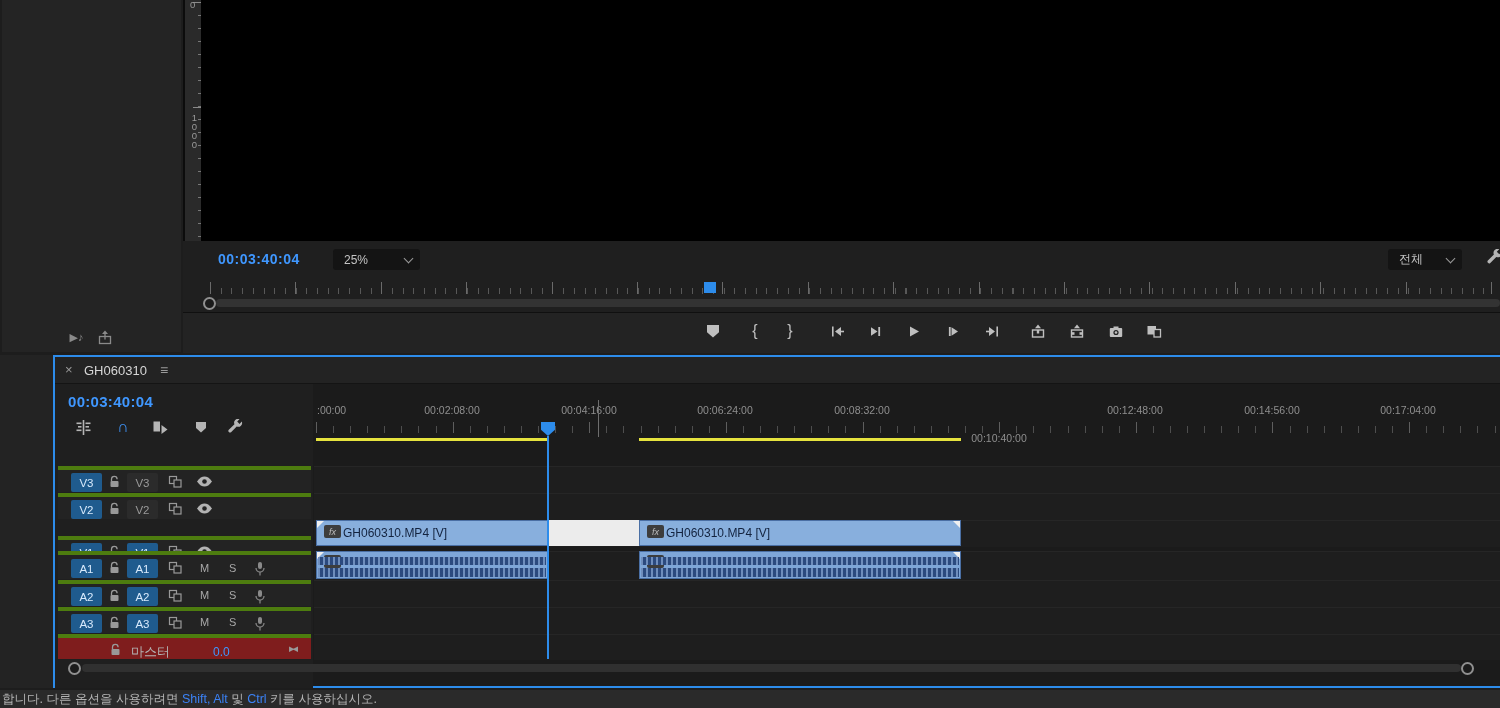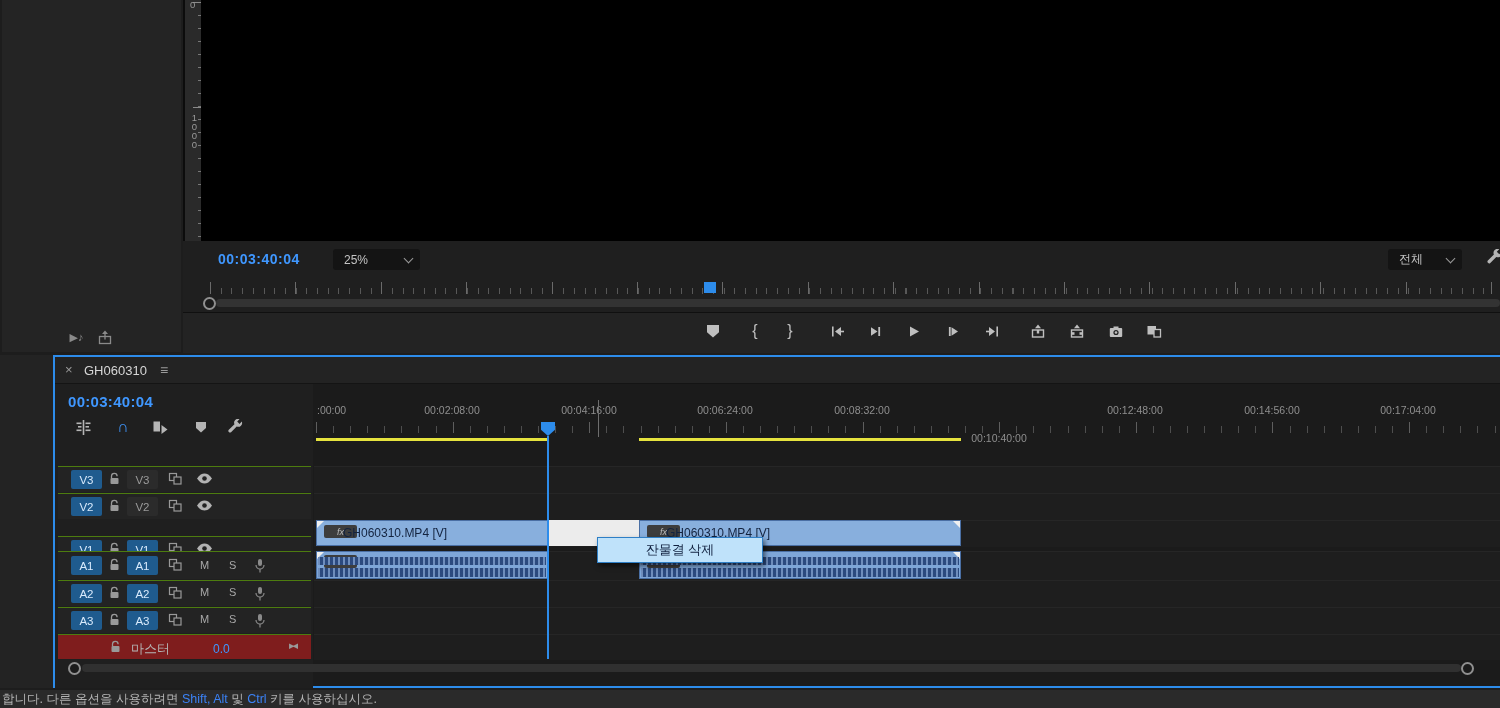--- a/index.html
+++ b/index.html
@@ -53,39 +53,39 @@
   .ruler{position:absolute;left:259px;top:30px;width:1186px;height:52px;}
   .rl{position:absolute;top:17px;transform:translateX(-50%);color:#8f8f8f;font-size:10.5px;white-space:nowrap;}
   .rl-first{transform:none;}
   .tick-minor{position:absolute;left:2px;top:39px;width:1180px;height:7px;
      background:repeating-linear-gradient(90deg,#4e4e4e 0 1px,transparent 1px 17.08px);}
   .tick-major{position:absolute;left:2px;top:35px;width:1180px;height:11px;
      background:repeating-linear-gradient(90deg,#5e5e5e 0 1px,transparent 1px 136.64px);}
   .tall-tick{position:absolute;left:543px;top:43px;width:1px;height:37px;background:#6e6e6e;}
   .wa-bar{position:absolute;top:81px;height:3px;background:#e6e33e;}
   .trackrow{position:absolute;left:259px;width:1186px;background:#1e1e1e;border-top:1px solid #262626;}
-  .hrow{position:absolute;left:3px;width:253px;background:#232323;border-top:1px solid #4d7c0f;box-sizing:border-box;}
+  .hrow{position:absolute;left:3px;width:253px;background:#232323;border-top:4px solid #4d7c0f;box-sizing:border-box;}
   .srcbtn,.namebtn{position:absolute;top:3px;width:31px;height:19px;border-radius:2px;font-size:11.5px;
      display:flex;align-items:center;justify-content:center;}
   .on{background:#1f5b8e;color:#d8eafc;}
   .off{background:#2b2b2b;color:#9a9a9a;}
   .srcbtn{left:13px;} .namebtn{left:69px;}
   .hic{position:absolute;top:5px;}
   .ms{position:absolute;top:5px;color:#a8a8a8;font-size:11px;}
   .m-lab{left:142px;} .s-lab{left:171px;} .mic-ic{left:196px;}
   .lock-ic{left:50px;} .sync-ic{left:110px;} .eye-ic{left:138px;}
   .master-label{position:absolute;left:73px;top:5px;color:#b5b5b5;font-size:13px;}
   .master-val{position:absolute;left:155px;top:7px;color:#3f97ff;font-size:12px;}
   .master-fit{position:absolute;left:231px;top:4px;color:#9a9a9a;font-size:11px;letter-spacing:-2px;}
   
   .clip{position:absolute;box-sizing:border-box;}
   .vclip{height:26px;background:#88afdd;border:1px solid #4a6fa4;}
   .aclip{height:28px;background:#7ea6d8;border:1px solid #4a6fa4;}
   .cliplabel{position:absolute;left:26px;top:5px;color:#13233f;font-size:12px;white-space:nowrap;overflow:hidden;}
-  .fx{position:absolute;left:7px;top:4px;width:33px;height:13px;background:#3d3d3d;border-radius:2px;
+  .fx{position:absolute;left:7px;top:4px;width:17px;height:13px;background:#3d3d3d;border-radius:2px;
       color:#bdbdbd;font-size:9px;font-style:italic;display:flex;align-items:center;justify-content:center;}
   .fx-a{top:3px;}
   .ctl{position:absolute;left:0;top:0;width:0;height:0;border-top:7px solid #efefef;border-right:7px solid transparent;}
   .ctr{position:absolute;right:0;top:0;width:0;height:0;border-top:7px solid #efefef;border-left:7px solid transparent;}
   .wband{position:absolute;left:1px;right:1px;height:8px;background:#33558e;
      background-image:repeating-linear-gradient(90deg,rgba(170,198,235,.5) 0 2px,rgba(20,40,80,.25) 2px 5px);}
   .gap-sel{position:absolute;background:#ececec;}
   .playhead-line{position:absolute;width:2px;background:#2d8ceb;}
   .playhead-cap{position:absolute;width:14px;height:14px;background:#2d8ceb;
      clip-path:polygon(0 0,100% 0,100% 55%,50% 100%,0 55%);}
@@ -473,21 +473,20 @@
     <div class="clip aclip" style="left:584px;top:194px;width:322px;">
       <span class="ctr"></span>
       <span class="fx fx-a">fx</span>
       <div class="wband" style="top:5px;"></div>
       <div class="wband" style="top:16px;height:9px;"></div>
     </div>
 
     <div class="playhead-cap" style="left:486px;top:65px;"></div>
     <div class="playhead-line" style="left:492px;top:79px;height:223px;"></div>
 
-    <div class="tooltip">잔물결 삭제</div>
 
     <div class="tl-scroll"></div>
     <div class="knob tl-knob-l"></div>
     <div class="knob tl-knob-r"></div>
   </div>
 
   <div class="abs statusbar"><span>합니다. 다른 옵션을 사용하려면 </span><span class="hl">Shift, Alt</span><span> 및 </span><span class="hl">Ctrl</span><span> 키를 사용하십시오.</span></div>
 
 </div>
 

